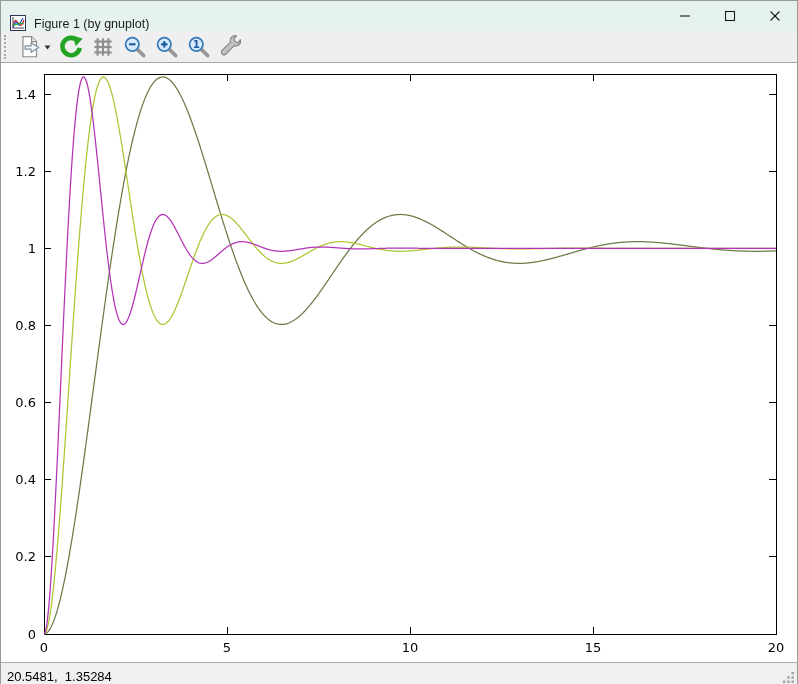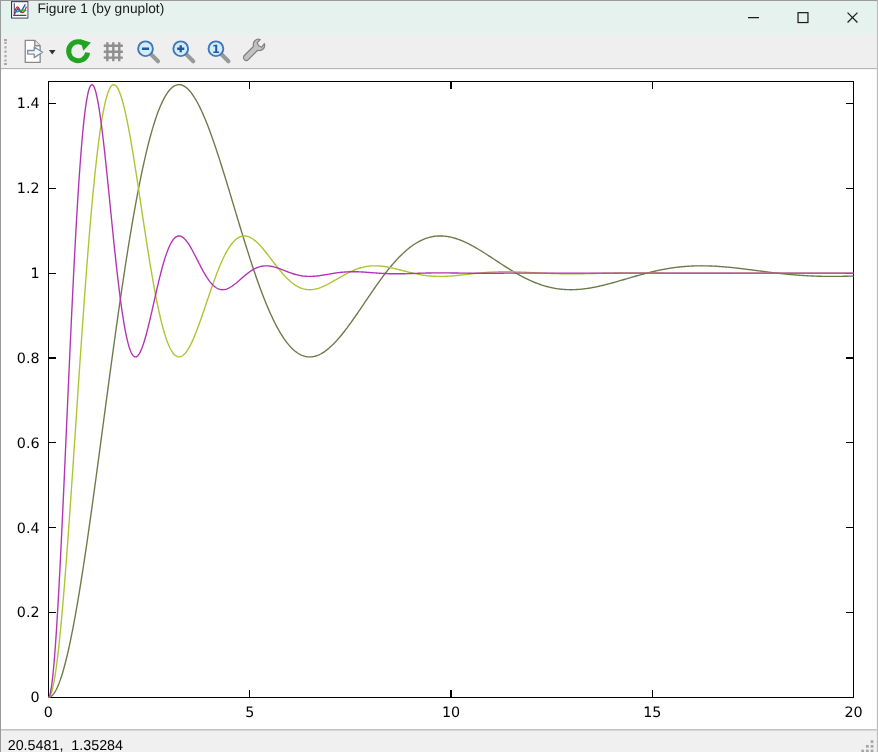--- a/index.html
+++ b/index.html
@@ -9,21 +9,21 @@
     display:flex; flex-direction:column;
     font-family:"Liberation Sans", sans-serif;
     border:1px solid #9a9a9a;
     background:var(--canvas_bg,#fff);
     position:relative;
   }
   
   .titlebar {
     height:30px; flex:0 0 30px;
     background:var(--titlebar_bg,#e6f2ed);
-    display:flex; align-items:flex-start;
+    display:flex; align-items:flex-end;
   }
   .win-icon { width:16px; height:16px; margin-left:9px; display:inline-flex; }
   .title-text { margin-left:8px; font-size:12.5px; color:#1b1b1b; white-space:nowrap; }
   .tb-controls { margin-left:auto; display:flex; height:30px; }
   .tb-controls button {
     width:45px; height:30px; border:none; background:transparent;
     display:flex; align-items:center; justify-content:center; padding:0; cursor:default;
   }
   
   .toolbar {

